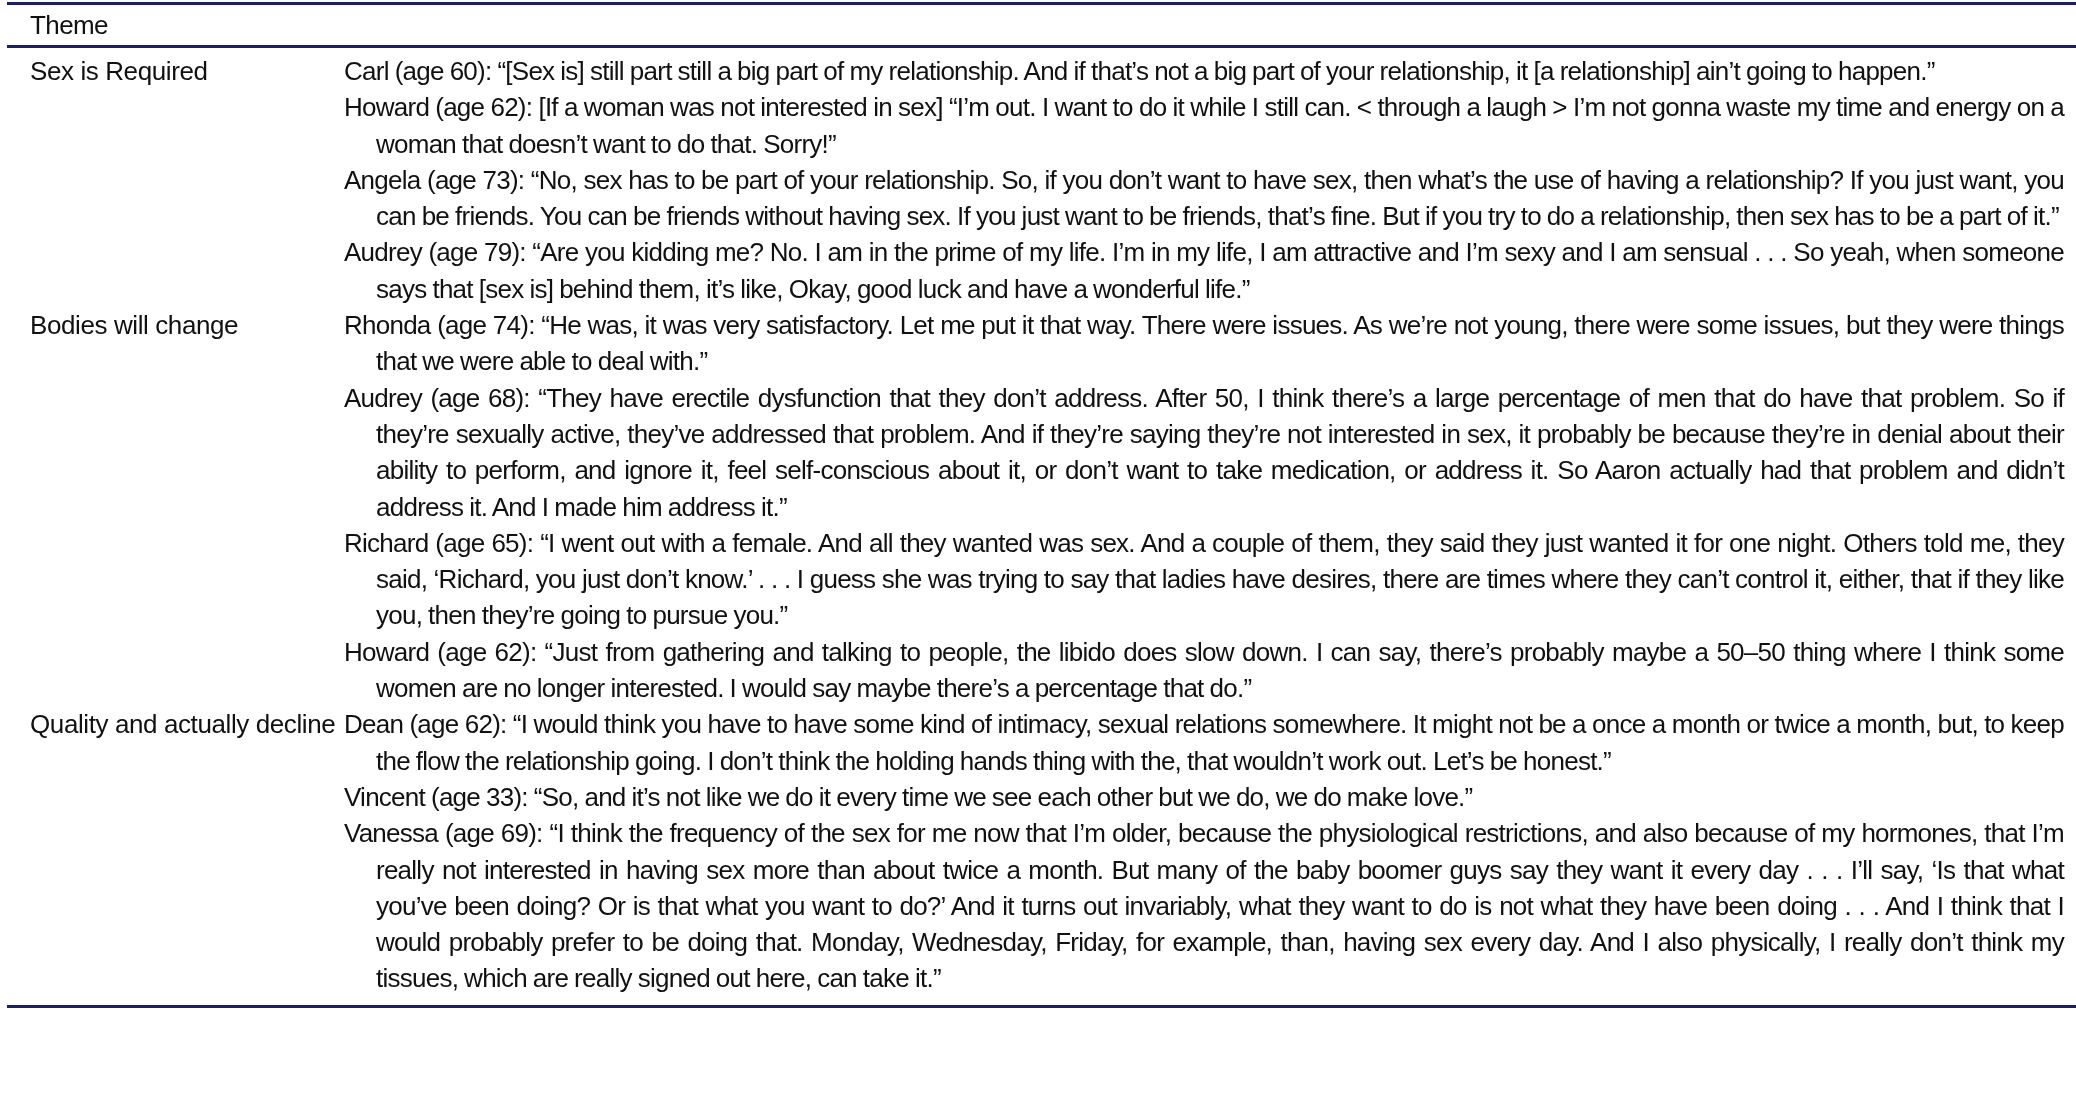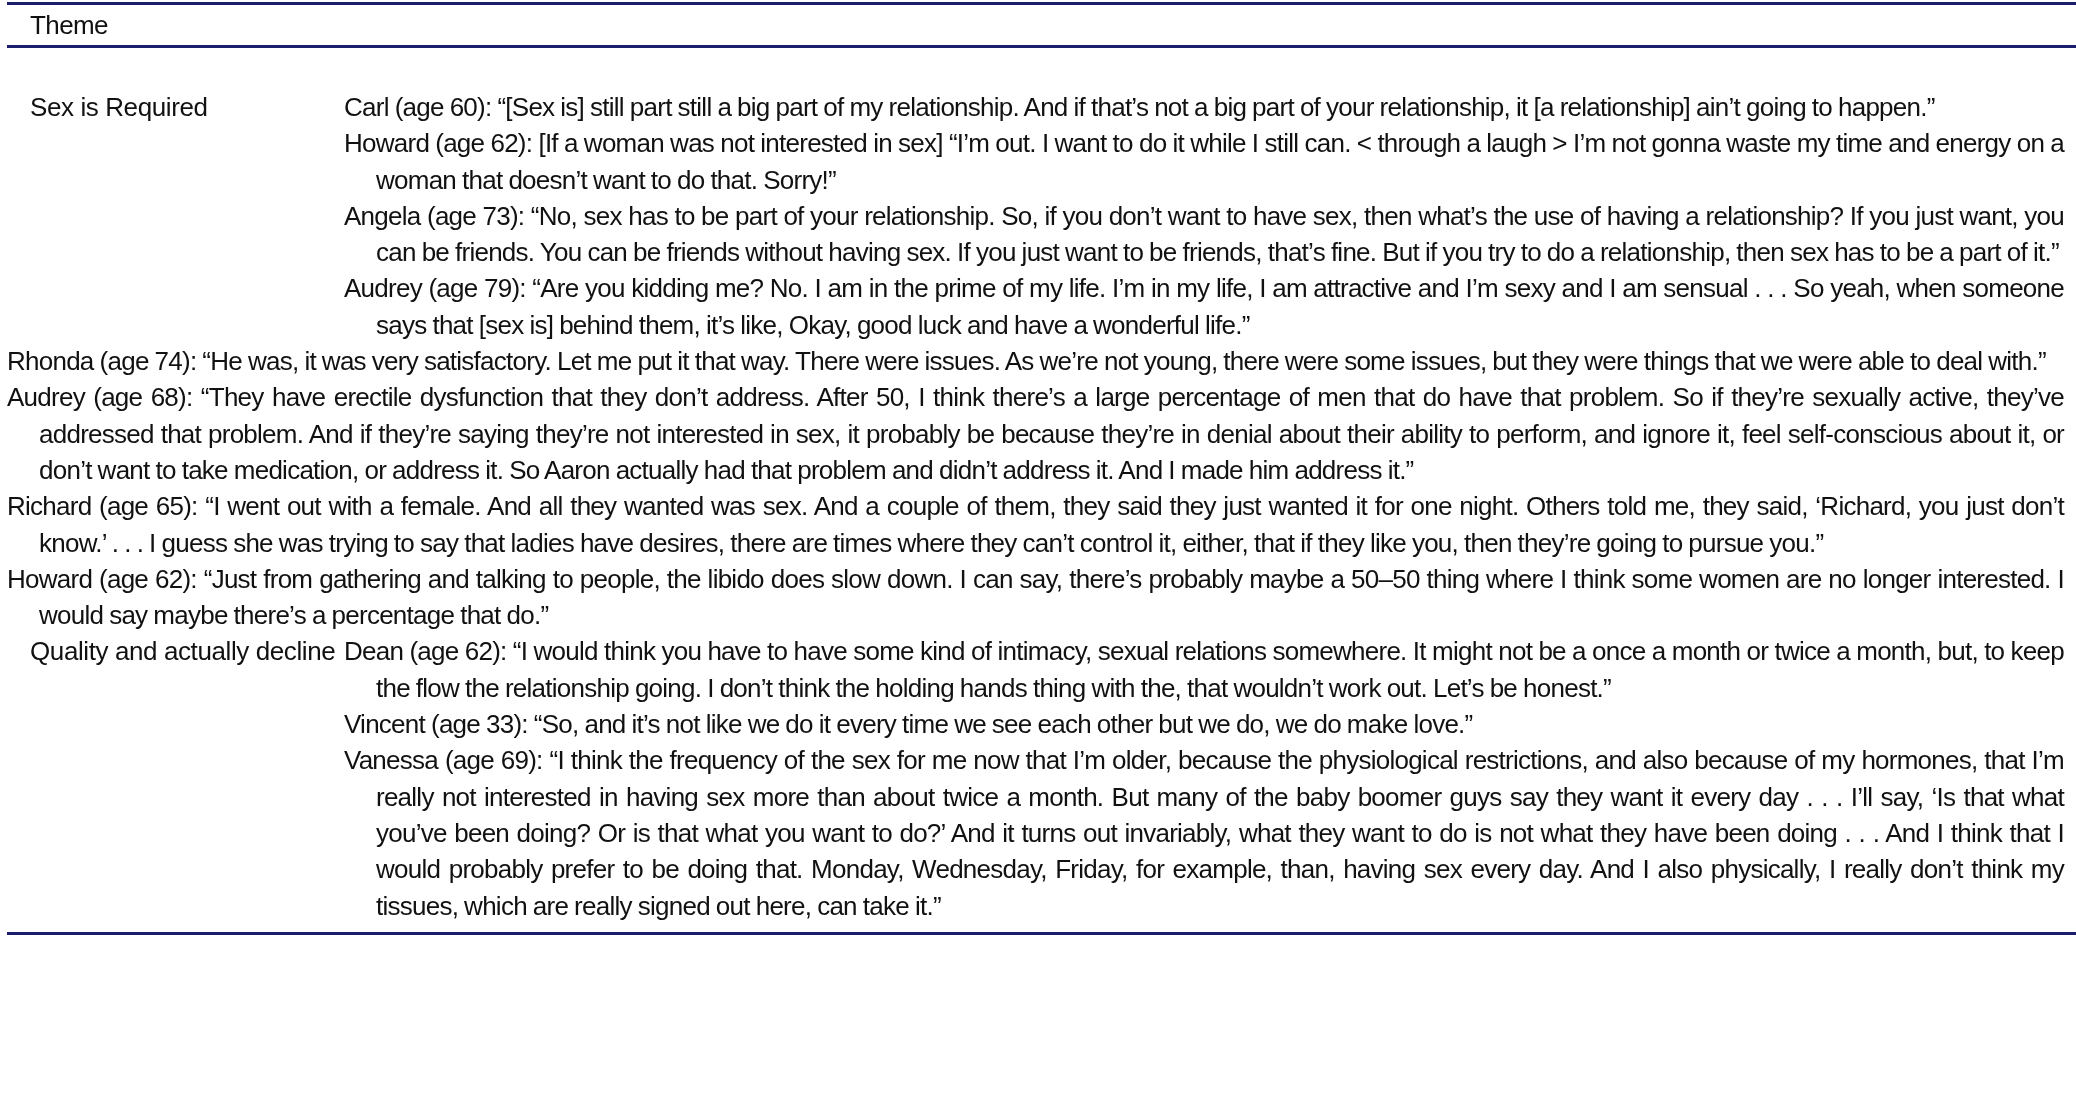--- a/index.html
+++ b/index.html
@@ -11,21 +11,21 @@
   .table {
     position:absolute; left:7px; top:2px; width:2069px;
   }
   .rule { height:3px; background:#1b1f6b; }
   .header {
     display:flex; height:40px; align-items:center;
     font-size:26px; letter-spacing:-0.6px;
   }
   .header .c1 { width:337px; padding-left:23px; box-sizing:border-box; }
   .header .c2 { flex:1; text-align:center; padding-right:20px; }
-  .body { padding-top:5px; padding-bottom:8px;margin-top:36px; }
+  .body { padding-top:5px; padding-bottom:8px; }
   .group { display:flex; }
   .theme {
     width:337px; padding-left:23px; box-sizing:border-box;
     font-size:26px; line-height:36.3px; letter-spacing:-0.4px;
   }
   .theme .t { display:block; padding-left:32px; text-indent:-32px; }
   .quotes { flex:1; padding-right:12px; }
   .quote {
     font-size:26px; line-height:36.3px; letter-spacing:-0.75px;
     padding-left:32px; text-indent:-32px; text-align:justify;
@@ -49,20 +49,23 @@
         </div>
       <div class="quotes">
         <div class="quote">Carl (age 60): “[Sex is] still part still a big part of my relationship. And if that’s not a big part of your relationship, it [a relationship] ain’t going to happen.”</div>
         <div class="quote">Howard (age 62): [If a woman was not interested in sex] “I’m out. I want to do it while I still can. &lt; through a laugh &gt; I’m not gonna waste my time and energy on a woman that doesn’t want to do that. Sorry!”</div>
         <div class="quote">Angela (age 73): “No, sex has to be part of your relationship. So, if you don’t want to have sex, then what’s the use of having a relationship? If you just want, you can be friends. You can be friends without having sex. If you just want to be friends, that’s fine. But if you try to do a relationship, then sex has to be a part of it.”</div>
         <div class="quote">Audrey (age 79): “Are you kidding me? No. I am in the prime of my life. I’m in my life, I am attractive and I’m sexy and I am sensual . . . So yeah, when someone says that [sex is] behind them, it’s like, Okay, good luck and have a wonderful life.”</div>
       </div>
     </div>
 
     <div class="group">
+      <div class="theme">
+          <span class="t">Bodies will change</span>
+        </div>
       <div class="quotes">
         <div class="quote">Rhonda (age 74): “He was, it was very satisfactory. Let me put it that way. There were issues. As we’re not young, there were some issues, but they were things that we were able to deal with.”</div>
         <div class="quote">Audrey (age 68): “They have erectile dysfunction that they don’t address. After 50, I think there’s a large percentage of men that do have that problem. So if they’re sexually active, they’ve addressed that problem. And if they’re saying they’re not interested in sex, it probably be because they’re in denial about their ability to perform, and ignore it, feel self-conscious about it, or don’t want to take medication, or address it. So Aaron actually had that problem and didn’t address it. And I made him address it.”</div>
         <div class="quote">Richard (age 65): “I went out with a female. And all they wanted was sex. And a couple of them, they said they just wanted it for one night. Others told me, they said, ‘Richard, you just don’t know.’ . . . I guess she was trying to say that ladies have desires, there are times where they can’t control it, either, that if they like you, then they’re going to pursue you.”</div>
         <div class="quote">Howard (age 62): “Just from gathering and talking to people, the libido does slow down. I can say, there’s probably maybe a 50–50 thing where I think some women are no longer interested. I would say maybe there’s a percentage that do.”</div>
       </div>
     </div>
 
     <div class="group">
       <div class="theme">

